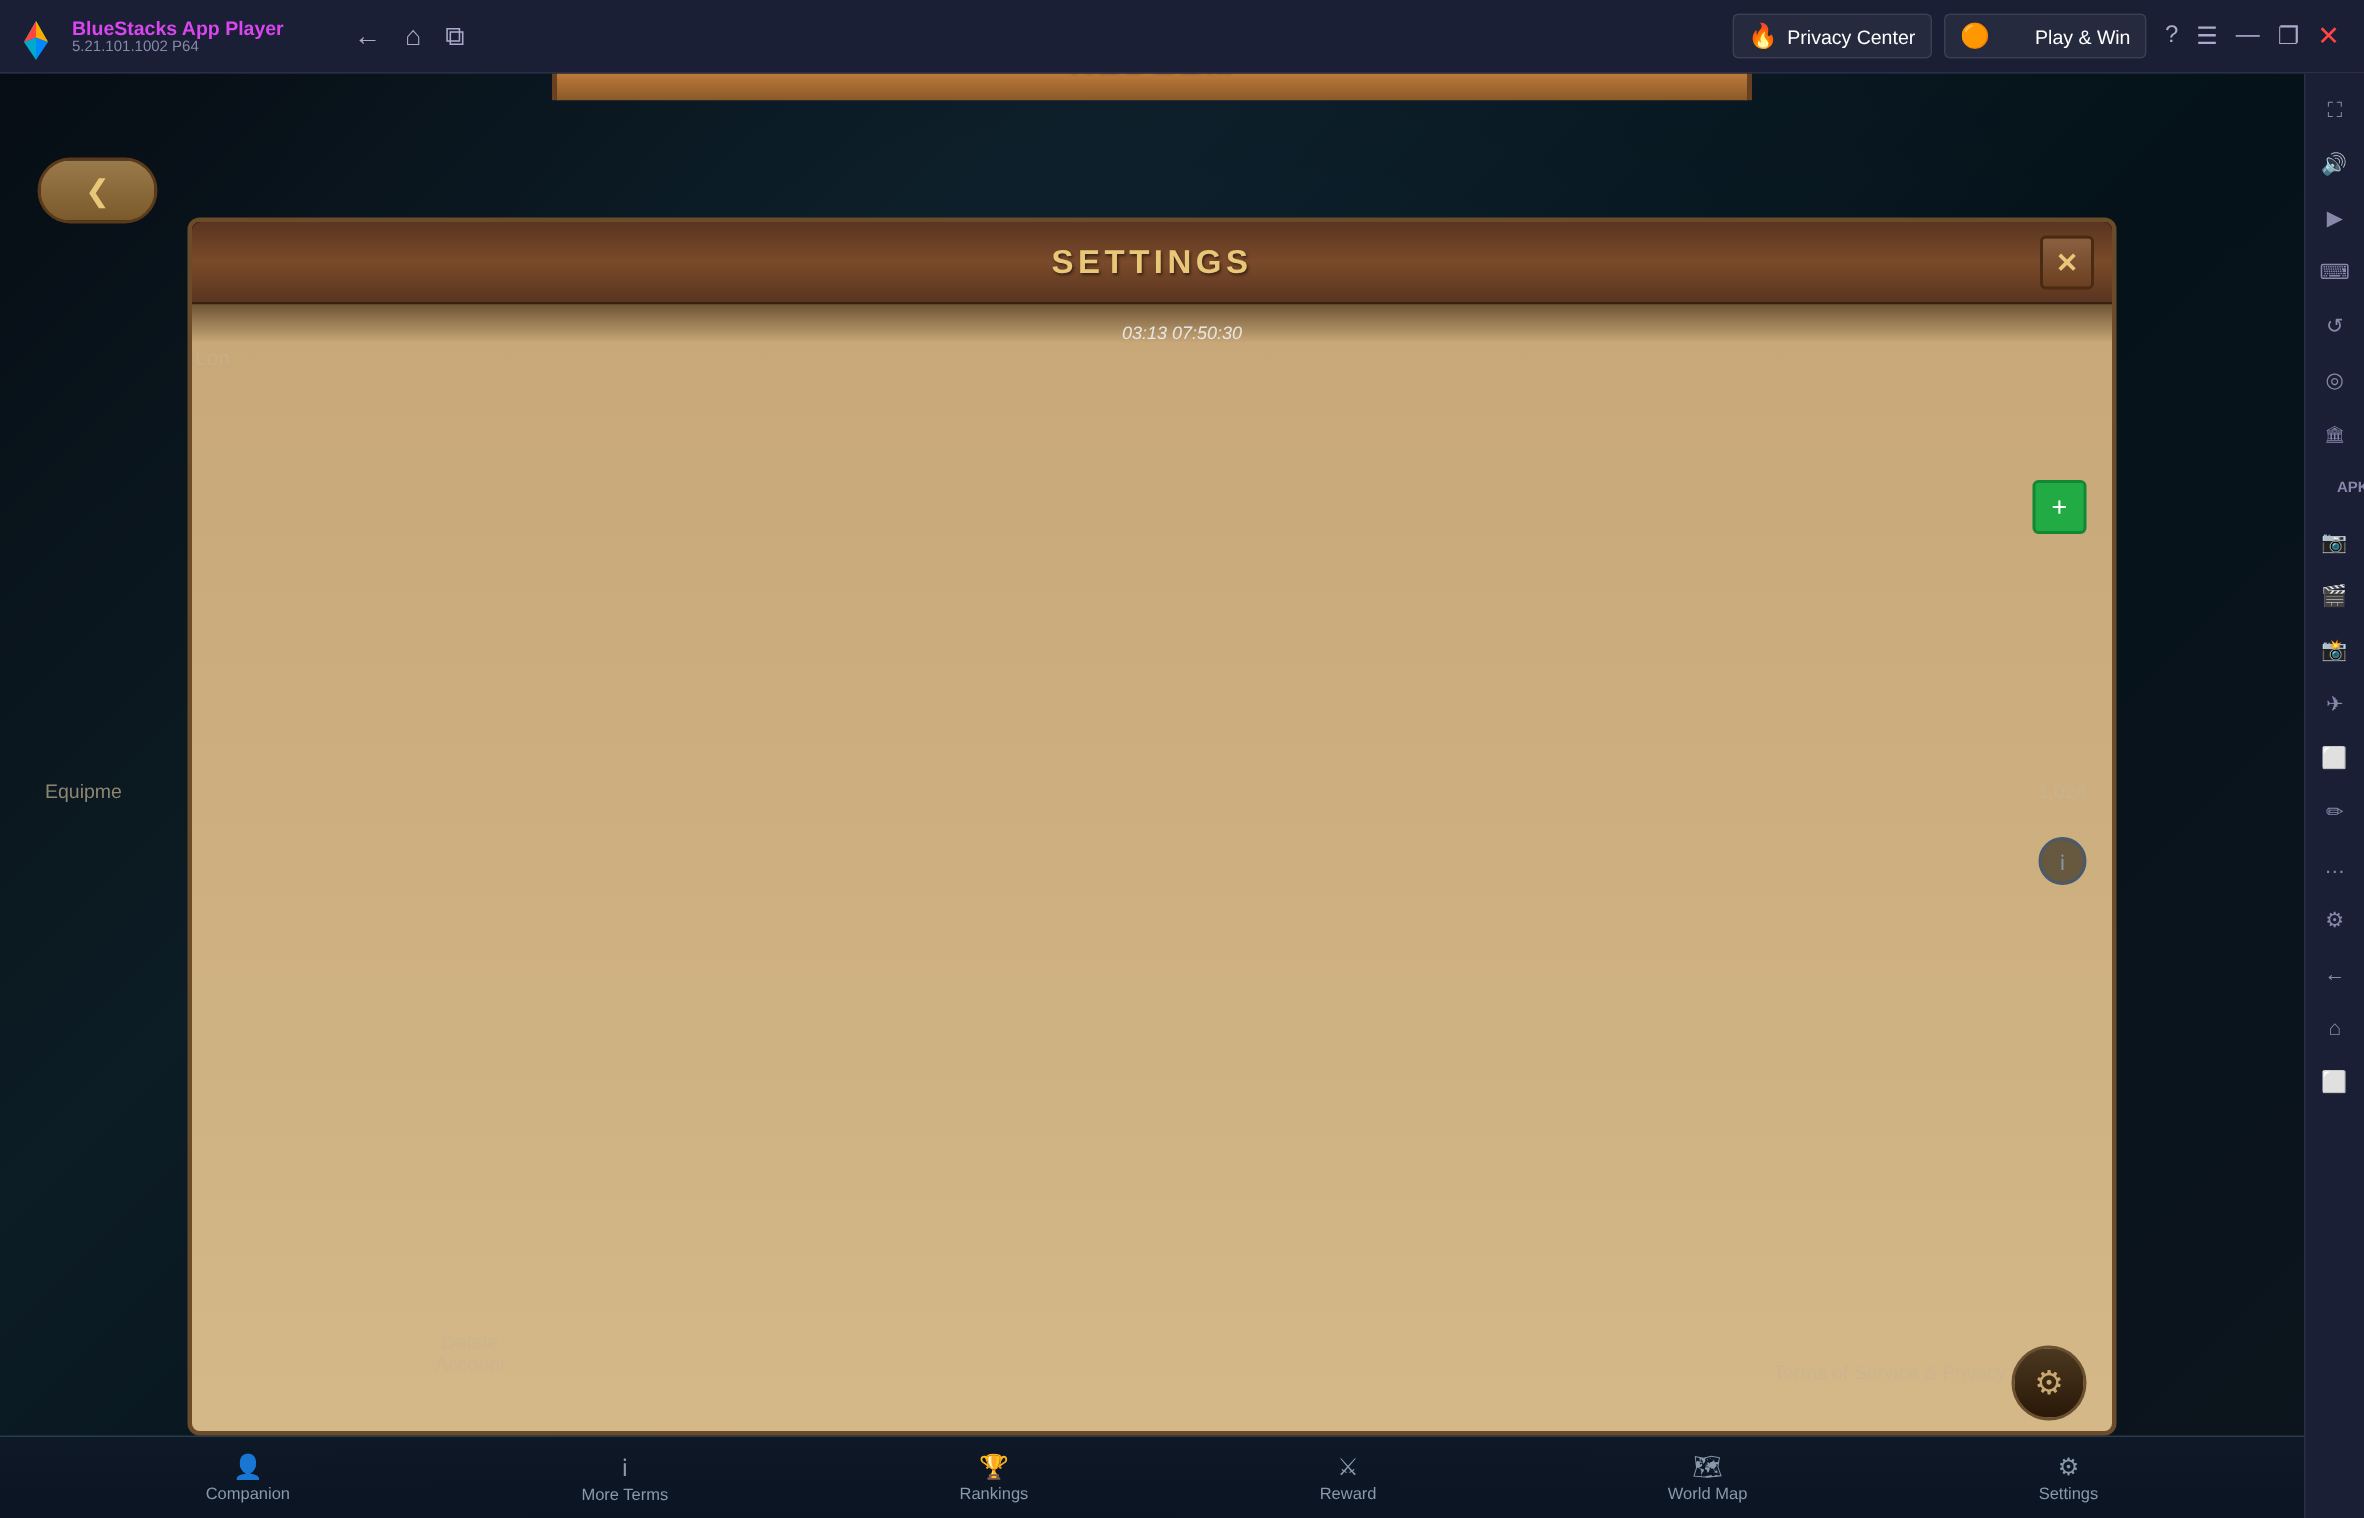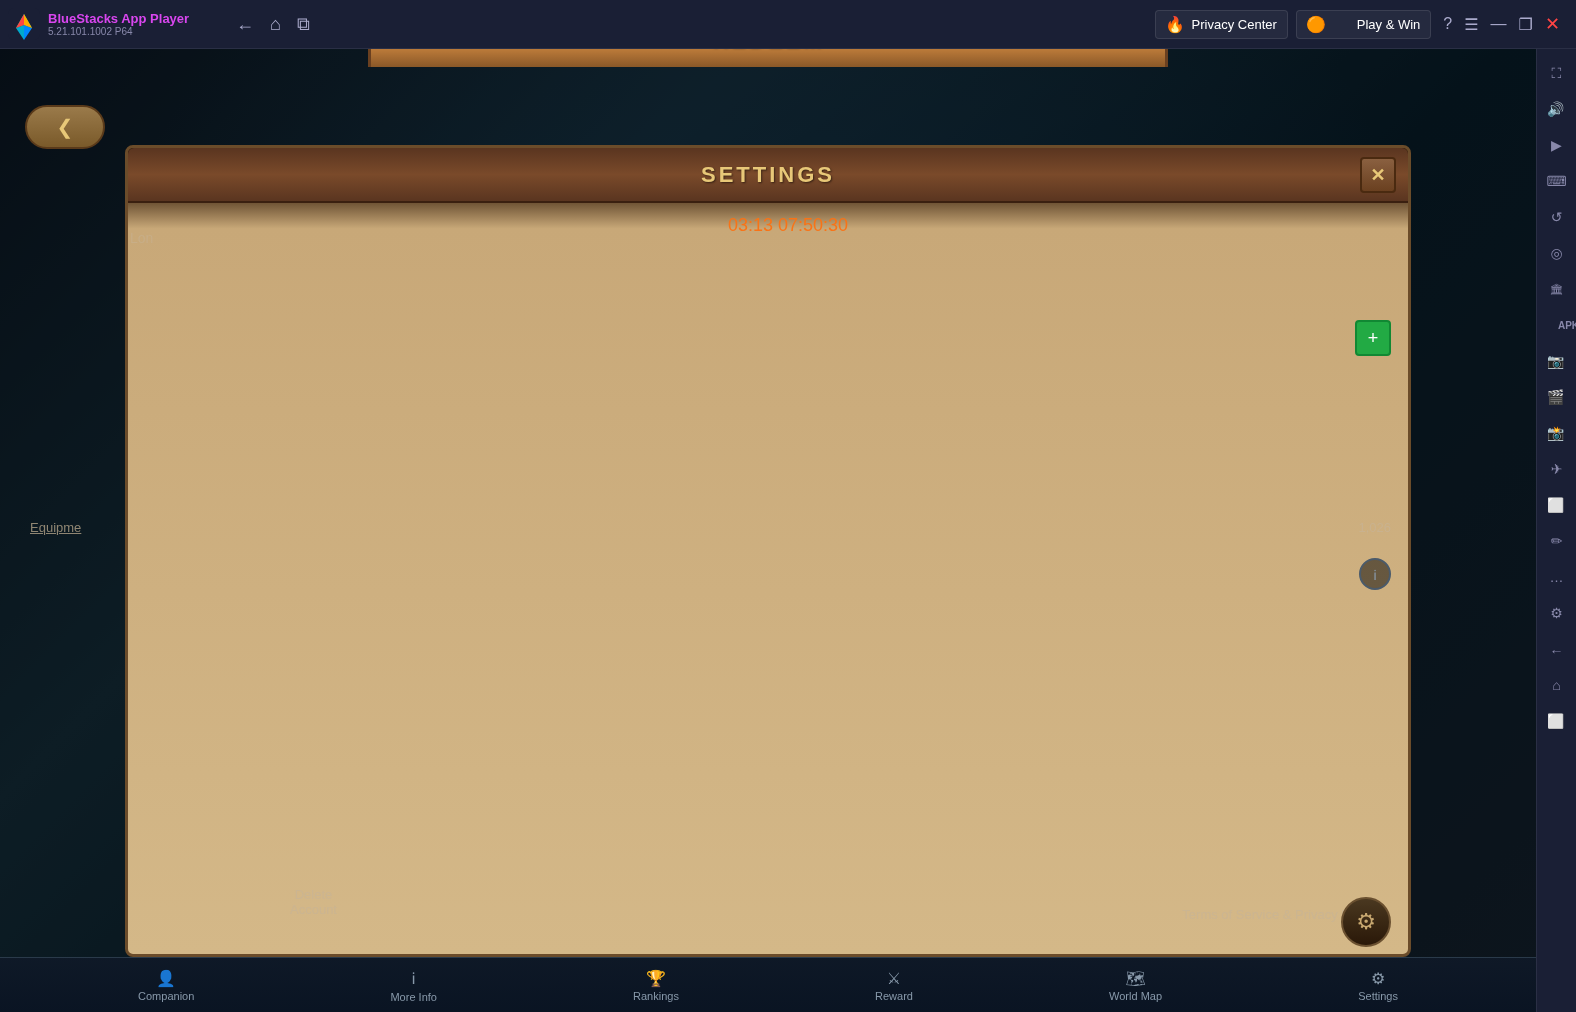--- a/index.html
+++ b/index.html
@@ -443,23 +443,24 @@
 
     .bottom-nav-item .nav-icon-top {
       font-size: 16px;
     }
 
     .settings-timer {
       position: absolute;
       top: 215px;
       left: 50%;
       transform: translateX(-50%);
-      color: #f97316;
-      font-size: 18px;
-      z-index: 25;
+      color: #e5e5e5;
+      font-size: 12px;
+      z-index: 25;
+      font-style: italic;
     }
 
     .game-delete-text {
       position: absolute;
       bottom: 95px;
       left: 290px;
       color: rgba(200,180,150,0.7);
       font-size: 13px;
       z-index: 25;
       text-align: center;
@@ -474,21 +475,20 @@
       z-index: 25;
     }
 
     .game-equip-text {
       position: absolute;
       top: 520px;
       left: 30px;
       color: rgba(200,180,150,0.7);
       font-size: 13px;
       z-index: 25;
-      text-decoration: underline;
     }
 
     .game-number {
       position: absolute;
       top: 520px;
       right: 185px;
       color: rgba(200,180,150,0.7);
       font-size: 13px;
       z-index: 25;
     }
@@ -666,21 +666,21 @@
   <span>❮</span>
 </div>
 
 <div class="game-bottom-nav">
   <div class="bottom-nav-item">
     <span class="nav-icon-top">👤</span>
     <span>Companion</span>
   </div>
   <div class="bottom-nav-item">
     <span class="nav-icon-top">ℹ</span>
-    <span>More Info</span>
+    <span>More Terms</span>
   </div>
   <div class="bottom-nav-item">
     <span class="nav-icon-top">🏆</span>
     <span>Rankings</span>
   </div>
   <div class="bottom-nav-item">
     <span class="nav-icon-top">⚔</span>
     <span>Reward</span>
   </div>
   <div class="bottom-nav-item">

